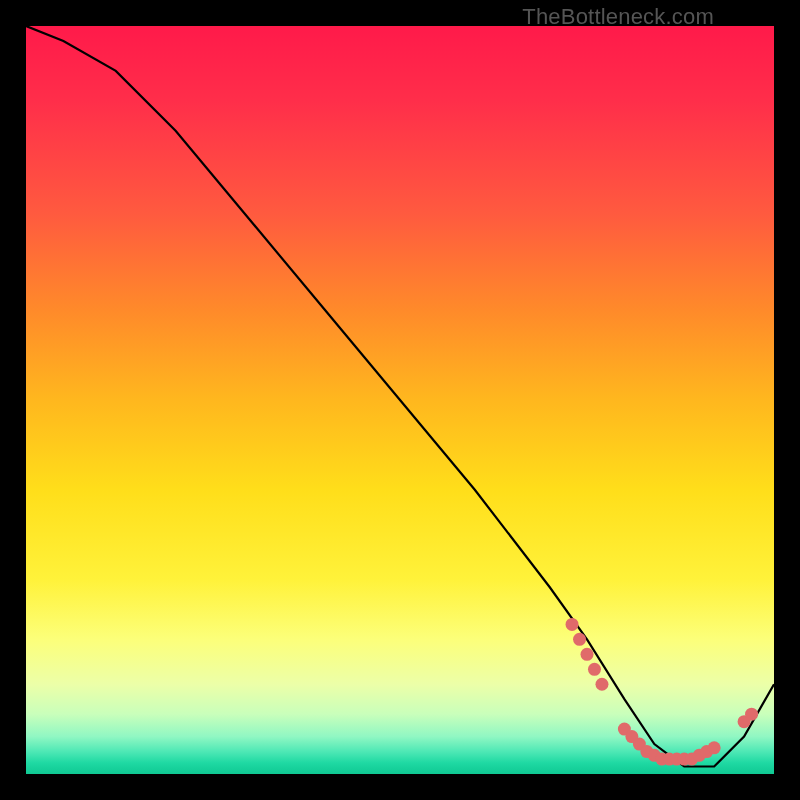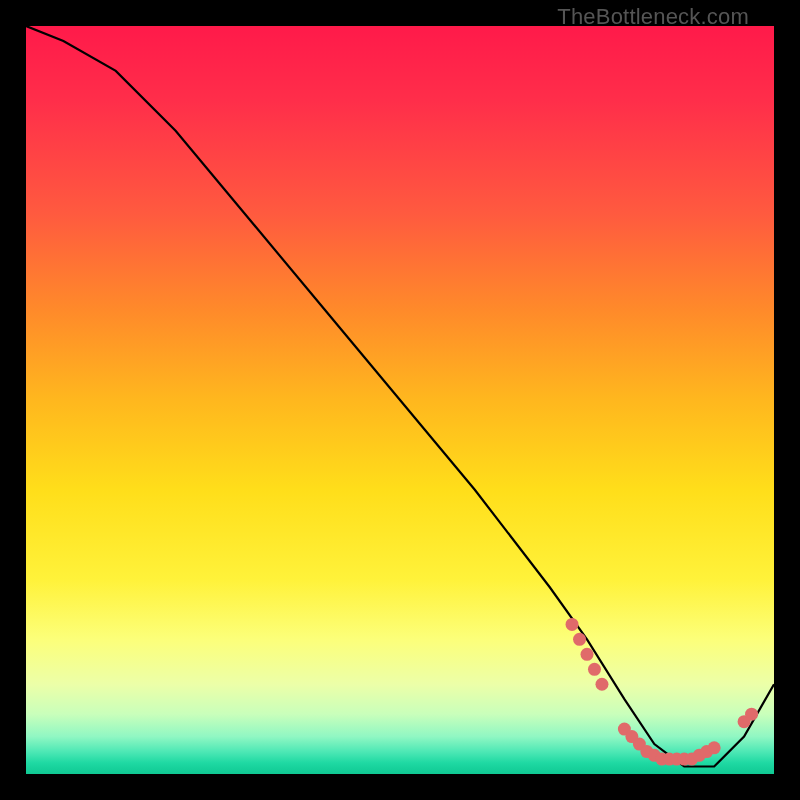--- a/index.html
+++ b/index.html
@@ -8,21 +8,20 @@
     width: 800px;
     height: 800px;
     background: #000;
     font-family: Arial, Helvetica, sans-serif;
     overflow: hidden;
   }
   .root {
     position: relative;
     width: 724px;
     height: 800px;
-    padding-left: 35px;
   }
   .watermark {
     position: absolute;
     top: 4px;
     right: 10px;
     font-size: 22px;
     color: #555;
     font-weight: 500;
     letter-spacing: 0.2px;
     z-index: 3;

